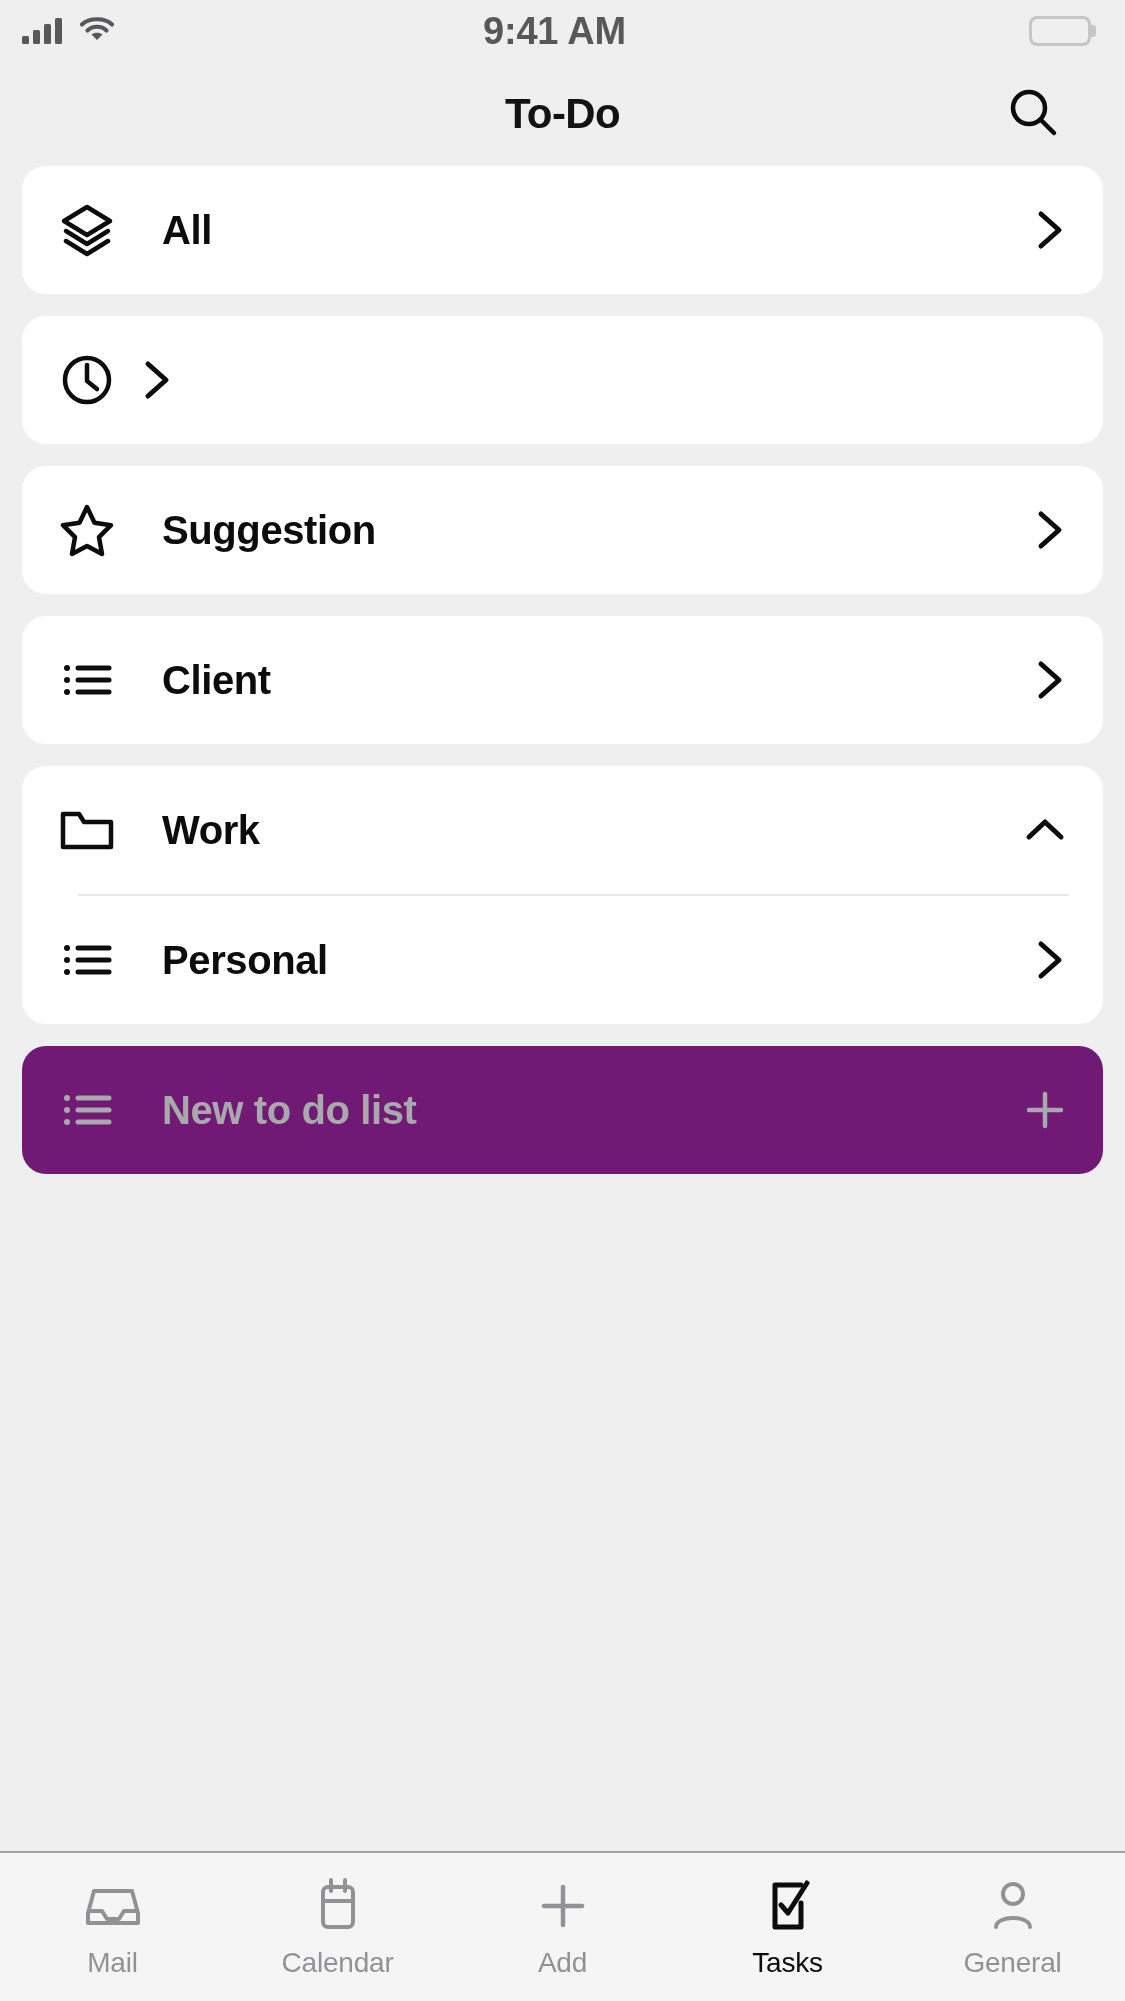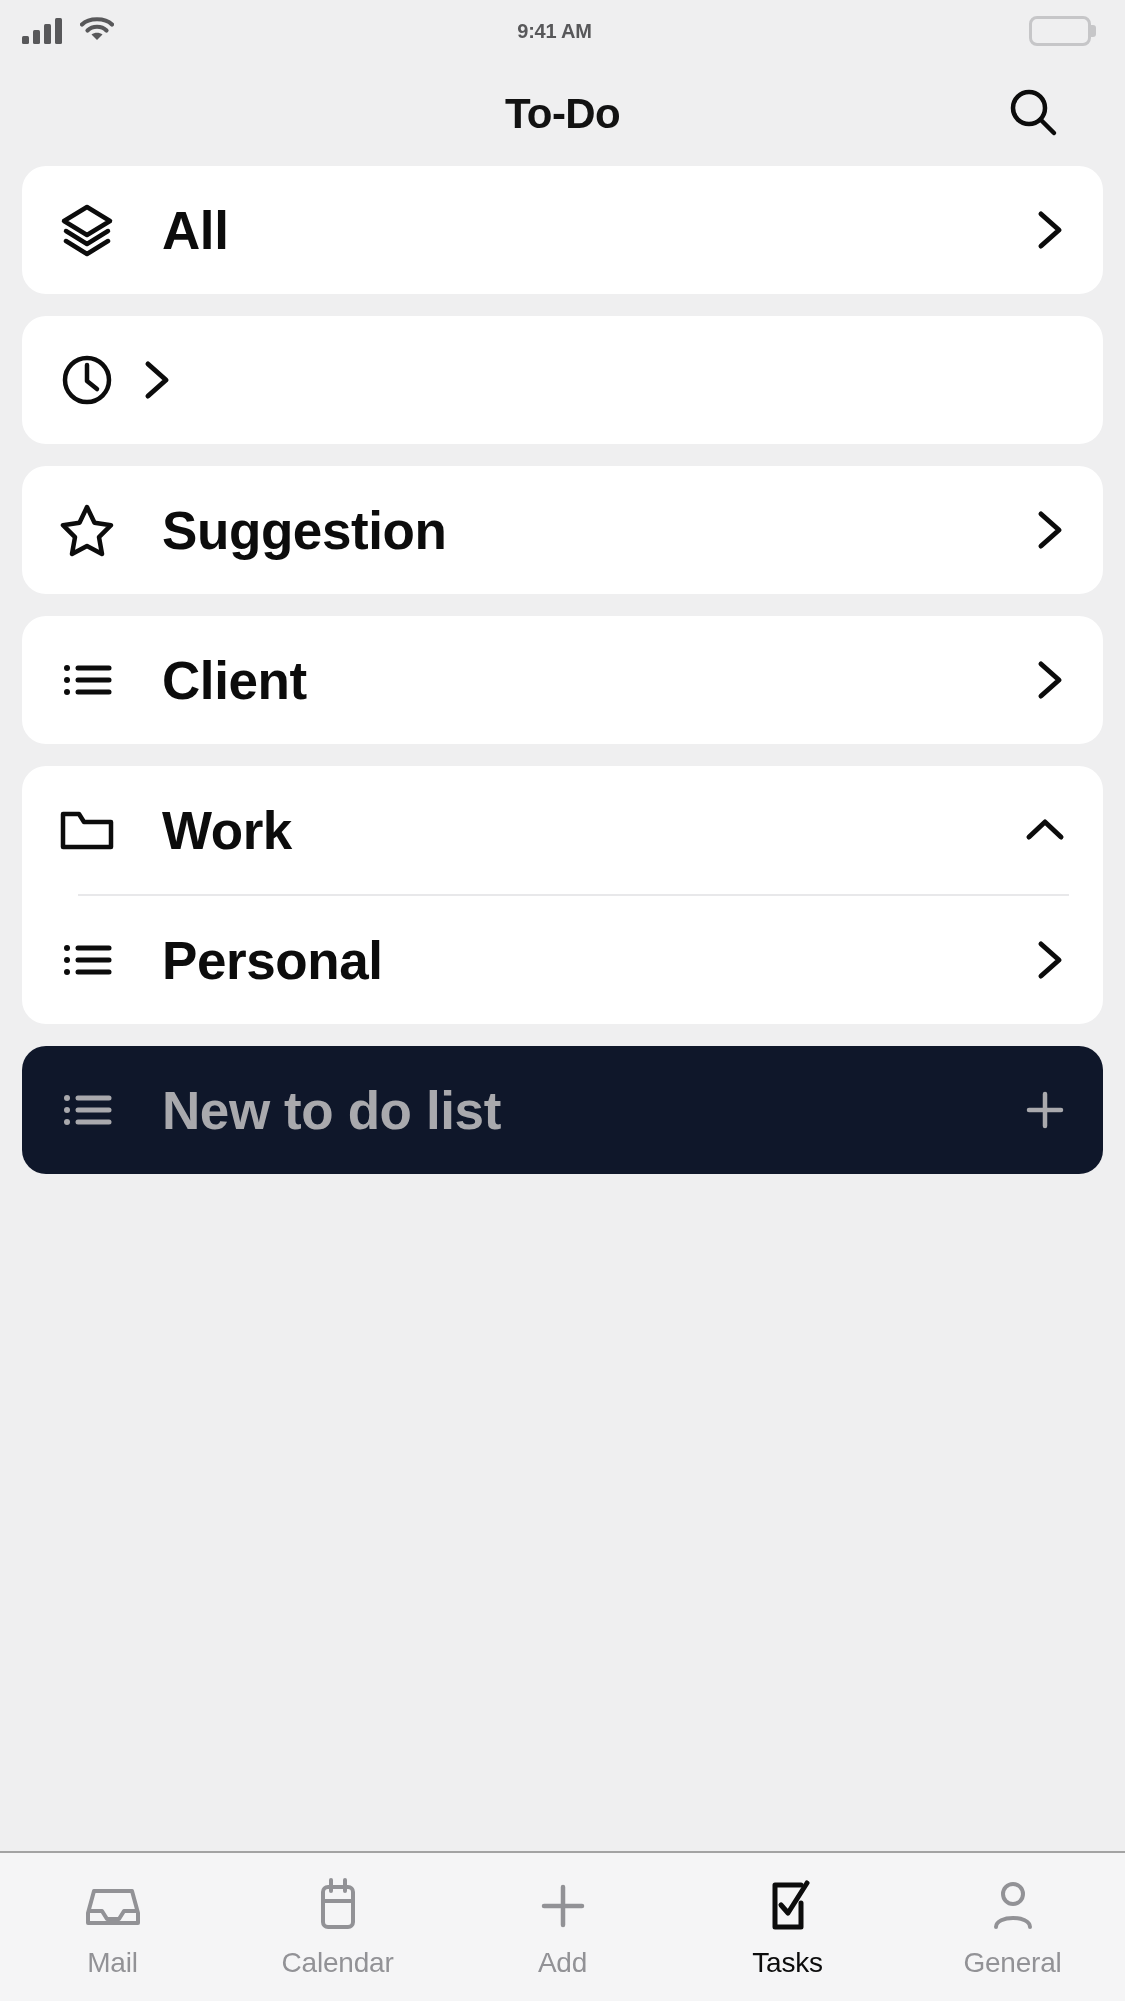--- a/index.html
+++ b/index.html
@@ -48,21 +48,21 @@
   }
   .signal-bars i:nth-child(1) { height: 8px; }
   .signal-bars i:nth-child(2) { height: 14px; }
   .signal-bars i:nth-child(3) { height: 20px; }
   .signal-bars i:nth-child(4) { height: 26px; }
 
   .status-time {
     position: absolute;
     left: 0; right: 16px;
     text-align: center;
-    font-size: 20px;
+    font-size: 38px;
     font-weight: 600;
     color: #58585a;
     letter-spacing: -0.2px;
   }
 
   .status-right {
     margin-left: auto;
     display: flex;
     align-items: center;
   }
@@ -141,42 +141,42 @@
   .row-icon {
     width: 66px;
     display: flex;
     align-items: center;
     justify-content: center;
     flex: 0 0 auto;
   }
   .row-label {
     flex: 1 1 auto;
     margin-left: 42px;
-    font-size: 53px;
+    font-size: 40px;
     font-weight: 700;
     color: #0c0c0c;
     letter-spacing: -0.4px;
   }
   .row-trail {
     width: 56px;
     display: flex;
     align-items: center;
     justify-content: flex-end;
     flex: 0 0 auto;
   }
 
   .divider {
     height: 2px;
     background: #e8e8ea;
     margin: 0 34px 0 56px;
   }
 
   
   .card-new {
-    background: #0f172a;
+    background: #701a75;
     border-radius: 24px;
     margin-bottom: 22px;
   }
   .card-new .row-label {
     color: #a9a9ad;
     font-weight: 700;
   }
 
   
   .tab-bar {

